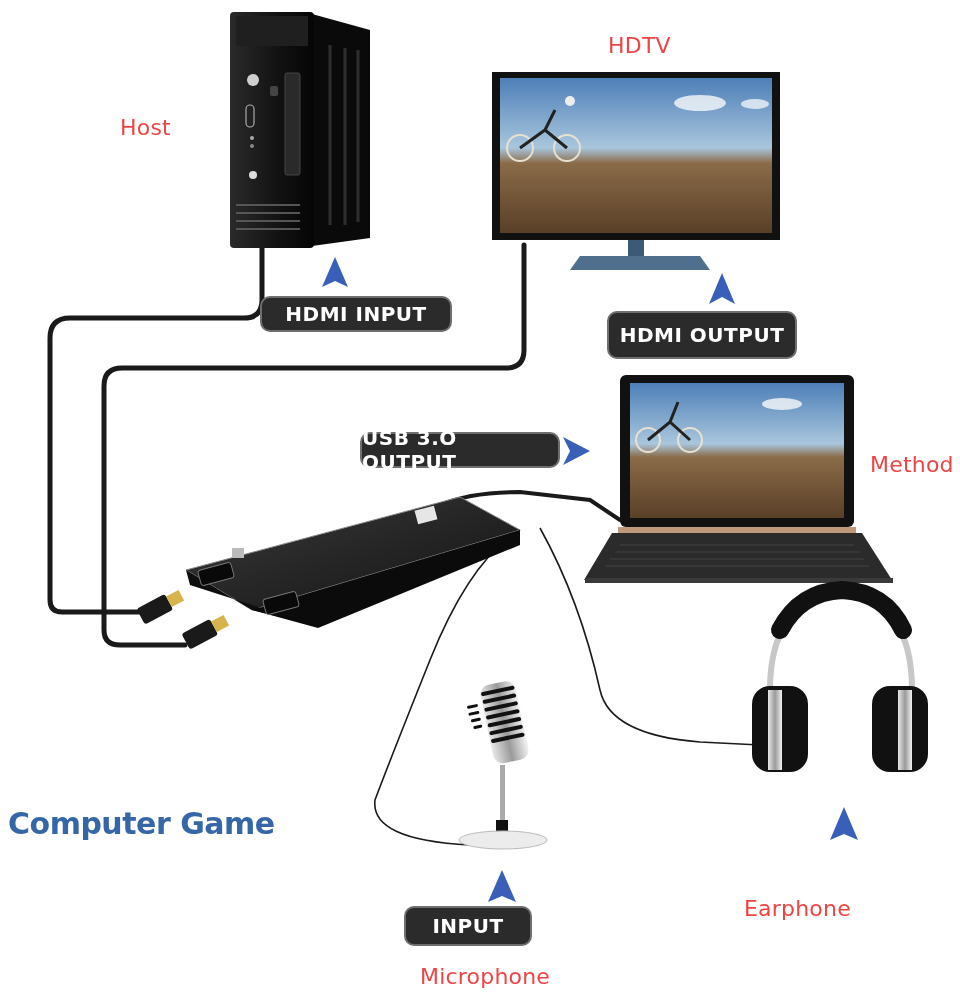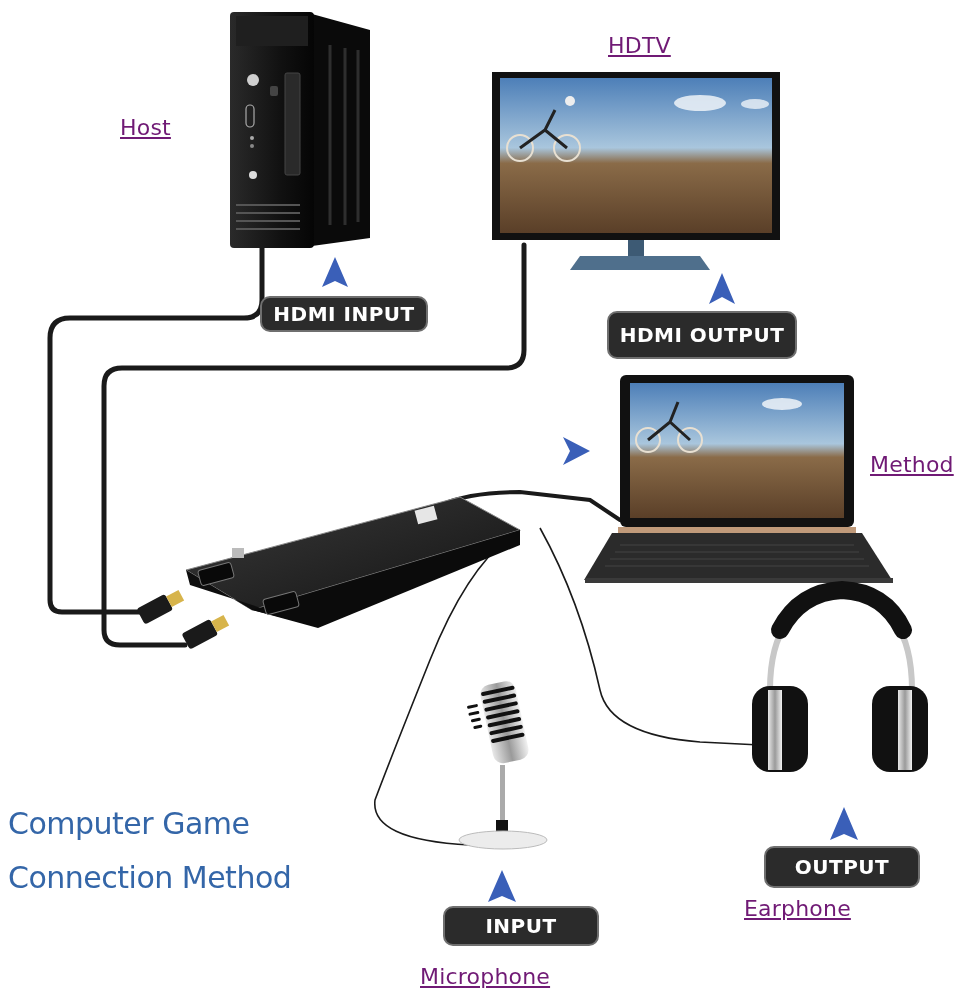--- a/index.html
+++ b/index.html
@@ -1,20 +1,20 @@
 <!DOCTYPE html>
 <html><head>
 <meta charset="utf-8">
 <style>
   html, body { margin: 0; padding: 0; background: #ffffff; }
   body { width: 960px; height: 1006px; position: relative; overflow: hidden; font-family: "DejaVu Sans", sans-serif; }
   #stage { position: absolute; left: 0; top: 0; width: 960px; height: 1006px; }
-  .device-label { position: absolute; color: #701a75; font-family: "DejaVu Sans", sans-serif; font-size: 22px; letter-spacing: 0.2px; text-decoration: underline; }
+  .device-label { position: absolute; color: #ef4444; font-family: "DejaVu Sans", sans-serif; font-size: 22px; letter-spacing: 0.2px; }
   .pill { position: absolute; background: #2b2b2b; color: #ffffff; border-radius: 10px; border: 2px solid #6f6f6f; font-family: "DejaVu Sans", sans-serif; font-weight: bold; font-size: 20px; display: flex; align-items: center; justify-content: center; letter-spacing: 0.5px; box-sizing: border-box; }
-  .title { position: absolute; left: 8px; color: #3466a8; font-family: "DejaVu Sans", sans-serif; font-weight: normal; font-size: 30px; letter-spacing: -0.5px; }
+  .title { position: absolute; left: 8px; color: #3466a8; font-family: "DejaVu Sans", sans-serif; font-weight: bold; font-size: 30px; letter-spacing: -0.5px; }
 </style>
 </head>
 <body>
 
 <div id="stage">
   <svg width="960" height="1006" viewBox="0 0 960 1006" style="position:absolute;left:0;top:0">
     <defs>
       <linearGradient id="sky" x1="0" y1="0" x2="0" y2="1">
         <stop offset="0" stop-color="#4d7fb8"></stop>
         <stop offset="0.45" stop-color="#a9c6dd"></stop>
@@ -165,20 +165,19 @@
       <polygon points="844,807 830,840 844,834 858,840"></polygon>
     </g>
   </svg>
 
   <div class="device-label" style="left:120px;top:115px">Host</div>
   <div class="device-label" style="left:608px;top:33px">HDTV</div>
   <div class="device-label" style="left:870px;top:452px">Method</div>
   <div class="device-label" style="left:420px;top:964px">Microphone</div>
   <div class="device-label" style="left:744px;top:896px">Earphone</div>
 
-  <div class="pill" style="left:260px;top:296px;width:168px;height:36px">HDMI  INPUT</div>
+  <div class="pill" style="left:260px;top:296px;width:192px;height:36px">HDMI  INPUT</div>
   <div class="pill" style="left:607px;top:311px;width:190px;height:48px">HDMI  OUTPUT</div>
-  <div class="pill" style="left:443px;top:906px;width:156px;height:40px">INPUT</div>
-  <div class="pill" style="left:764px;top:846px;width:156px;height:42px">OUTPUT</div>
+  <div class="pill" style="left:360px;top:432px;width:200px;height:36px">USB 3.O OUTPUT</div>
+  <div class="pill" style="left:404px;top:906px;width:128px;height:40px">INPUT</div>
 
   <div class="title" style="top:806px">Computer Game</div>
-  <div class="title" style="top:860px">Connection Method</div>
 </div>
 
 </body></html>

